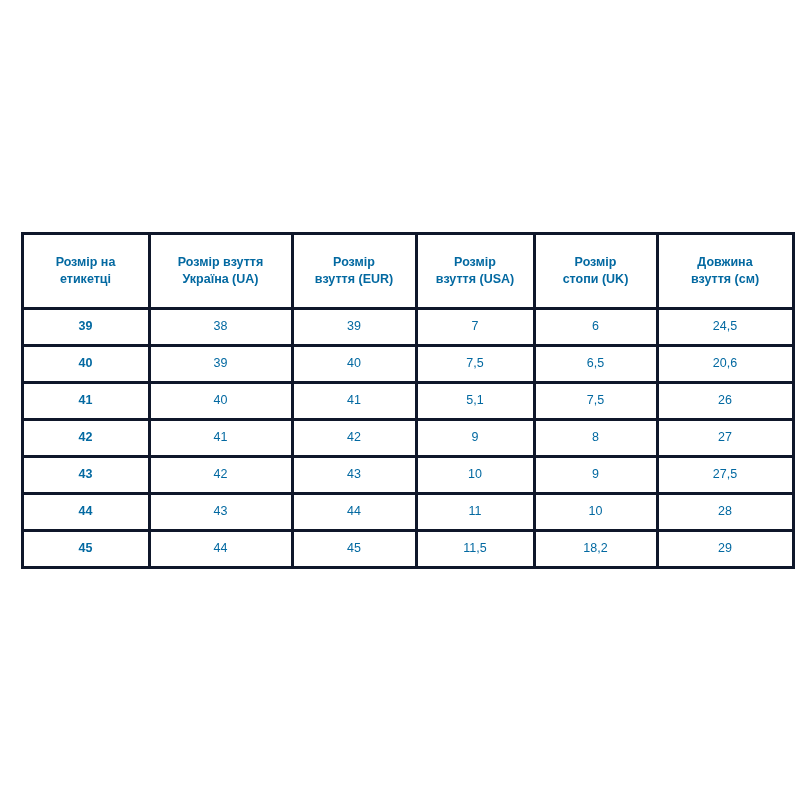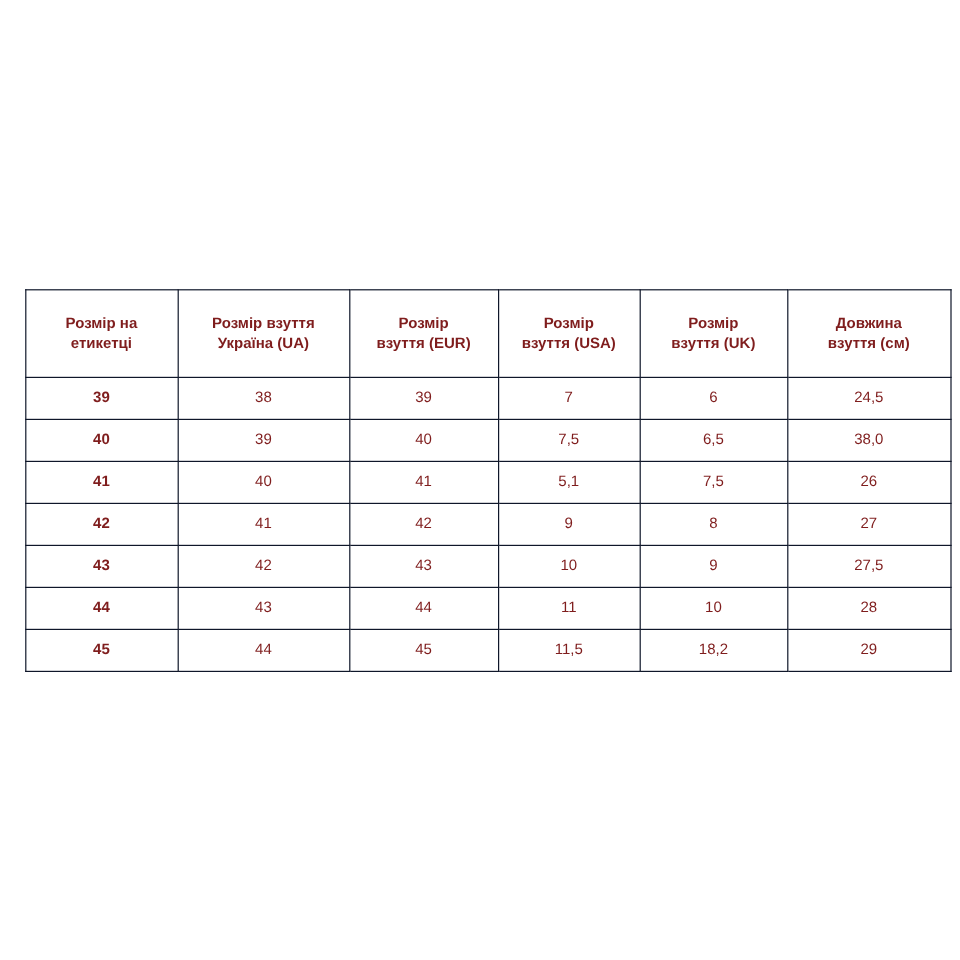--- a/index.html
+++ b/index.html
@@ -27,27 +27,27 @@
     margin-left: 12px;
     margin-top: 0px;
   }
   table.size-table {
     border-collapse: collapse;
     width: 771px;
     table-layout: fixed;
   }
   table.size-table td,
   table.size-table th {
-    border: 1px solid #0f172a;
+    border: 3px solid #0f172a;
     text-align: center;
     vertical-align: middle;
     font-size: 12.5px;
     line-height: 1.32;
     padding: 0;
-    color: #7f1d1d;
+    color: #0369a1;
   }
   table.size-table thead th {
     font-weight: bold;
     height: 64px;
     padding: 4px 6px;
   }
   table.size-table tbody td {
     height: 34px;
     font-weight: normal;
   }
@@ -89,21 +89,21 @@
           <th>
             <span>Розмір</span><br>
             <span>взуття (EUR)</span>
           </th>
           <th>
             <span>Розмір</span><br>
             <span>взуття (USA)</span>
           </th>
           <th>
             <span>Розмір</span><br>
-            <span>взуття (UK)</span>
+            <span>стопи (UK)</span>
           </th>
           <th>
             <span>Довжина</span><br>
             <span>взуття (см)</span>
           </th>
         </tr>
       </thead>
       <tbody>
         <tr>
           <td class="label-col">39</td>
@@ -112,21 +112,21 @@
           <td>7</td>
           <td>6</td>
           <td>24,5</td>
         </tr>
         <tr>
           <td class="label-col">40</td>
           <td>39</td>
           <td>40</td>
           <td>7,5</td>
           <td>6,5</td>
-          <td>38,0</td>
+          <td>20,6</td>
         </tr>
         <tr>
           <td class="label-col">41</td>
           <td>40</td>
           <td>41</td>
           <td>5,1</td>
           <td>7,5</td>
           <td>26</td>
         </tr>
         <tr>

